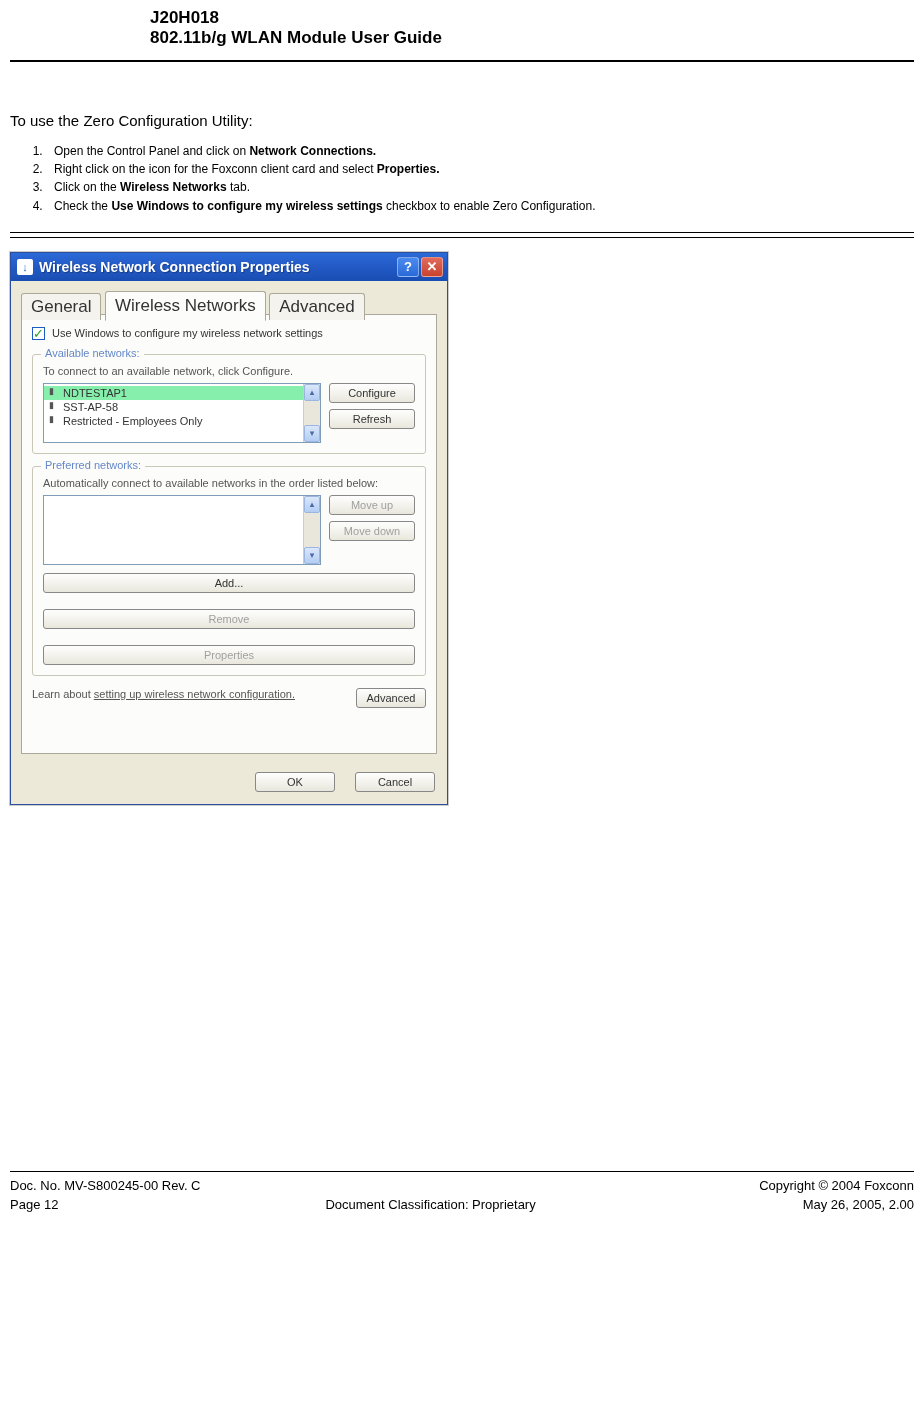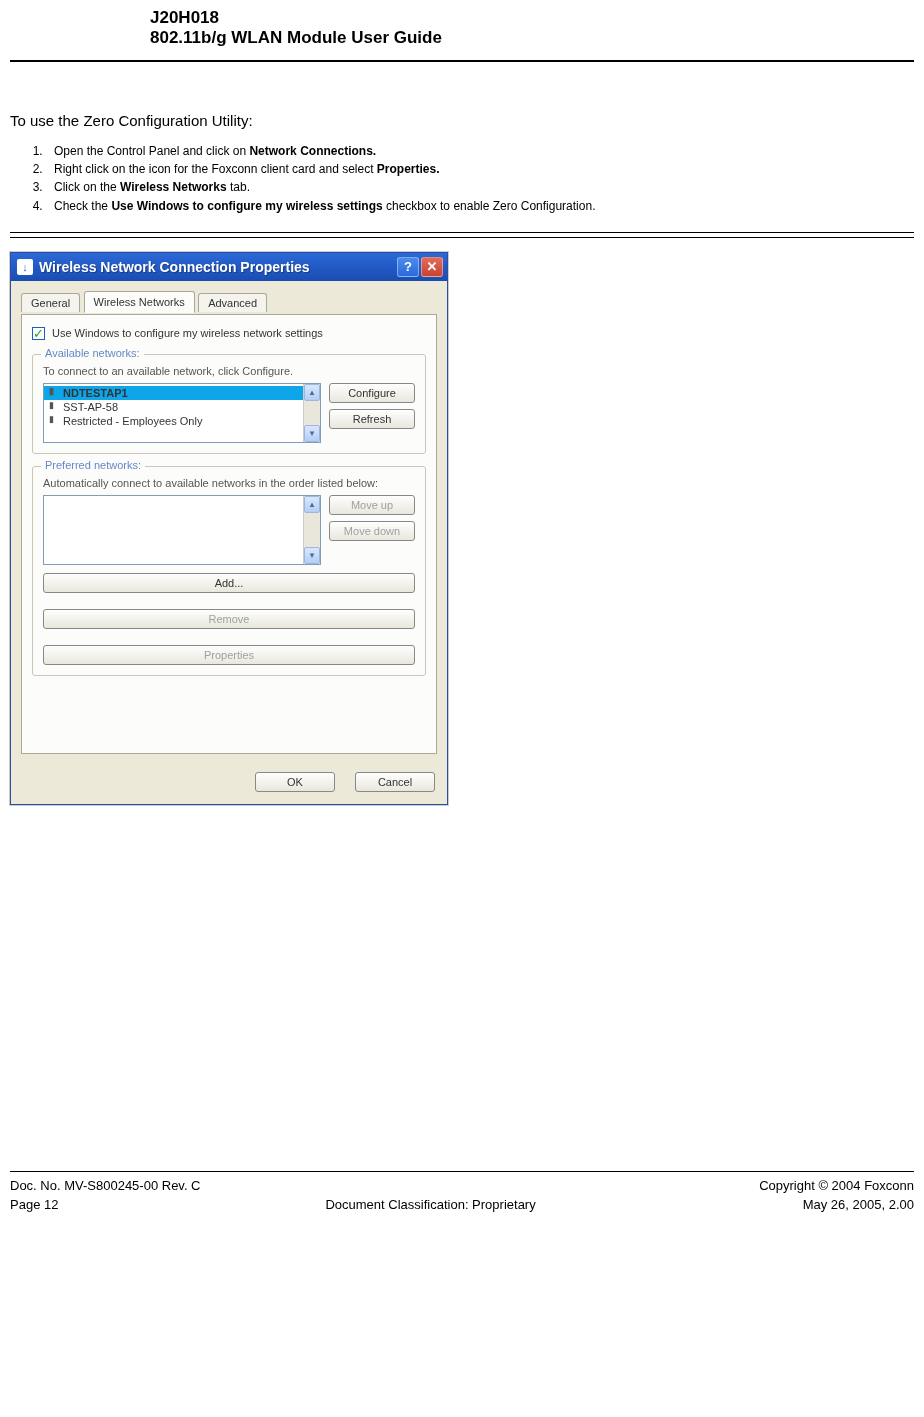--- a/index.html
+++ b/index.html
@@ -57,21 +57,21 @@
       font-size: 13px; font-weight: bold; color: #fff; cursor: pointer;
       border: 1px solid rgba(255,255,255,0.4);
     }
     .xp-help-btn { background: linear-gradient(to bottom,#4b8bef,#2a6ad8); }
     .xp-close-btn { background: linear-gradient(to bottom,#e26a5c,#c8432e); }
 
     .xp-body { padding: 10px 10px 8px 10px; }
     .xp-tabs { position: relative; height: 24px; margin-bottom: -1px; }
     .xp-tab {
       display: inline-block; padding: 3px 9px 3px 9px;
-      font-size: 11px; color: #333;
+      font-size: 17px; color: #333;
       border: 1px solid #aca899; border-bottom: none;
       background: #f4f3ee; border-radius: 3px 3px 0 0;
       position: relative; top: 1px; cursor: pointer;
       margin-right: -1px;
     }
     .xp-tab.active {
       background: #fcfcfa; top: 0; padding-top: 4px; padding-bottom: 4px;
       border-bottom: 1px solid #fcfcfa; z-index: 2;
     }
     .xp-tab-panel {
@@ -93,21 +93,21 @@
       padding: 0 4px; font-size: 11px; color: #6488c8;
     }
     .xp-hint { font-size: 11px; color: #555; margin-bottom: 6px; }
     .xp-listbox {
       border: 1px solid #7f9db9; background: #fff; height: 60px;
       overflow: hidden; font-size: 11px; color: #333;
       position: relative;
     }
     .xp-list-items { padding: 2px 0; }
     .xp-list-item { display: flex; align-items: center; gap: 5px; padding: 1px 4px; }
-    .xp-list-item.selected { background: #0ea5e9; font-weight: bold; }
+    .xp-list-item.selected { background: #86efac; }
     .net-icon { width: 10px; height: 10px; display: inline-block; position: relative; }
     .net-icon::before { content: "▮"; font-size: 9px; color: #555; position: absolute; top: -2px; left: 1px; }
     .xp-scroll {
       position: absolute; right: 0; top: 0; bottom: 0; width: 17px;
       background: #e9e7dc; border-left: 1px solid #cfcdbf;
       display: flex; flex-direction: column; justify-content: space-between;
     }
     .xp-scroll-btn {
       height: 17px; background: linear-gradient(to bottom,#dbe7fb,#b3cdf3);
       border: 1px solid #9bb6e0; border-radius: 2px; margin: 0;
@@ -228,20 +228,26 @@
               <div class="xp-button disabled">Move down</div>
             </div>
           </div>
           <div class="xp-button-row">
             <div class="xp-button">Add...</div>
             <div class="xp-button disabled">Remove</div>
             <div class="xp-button disabled">Properties</div>
           </div>
         </div>
 
+        <div class="learn-row">
+          <div class="learn-text">
+            <span>Learn about </span><span class="learn-link">setting up wireless network configuration.</span>
+          </div>
+          <div class="xp-button">Advanced</div>
+        </div>
       </div>
     </div>
     <div class="xp-dialog-buttons">
       <div class="xp-button" style="min-width:80px">OK</div>
       <div class="xp-button" style="min-width:80px">Cancel</div>
     </div>
   </div>
 
   <div class="footer-spacer"></div>
   <hr class="hr-footer">

